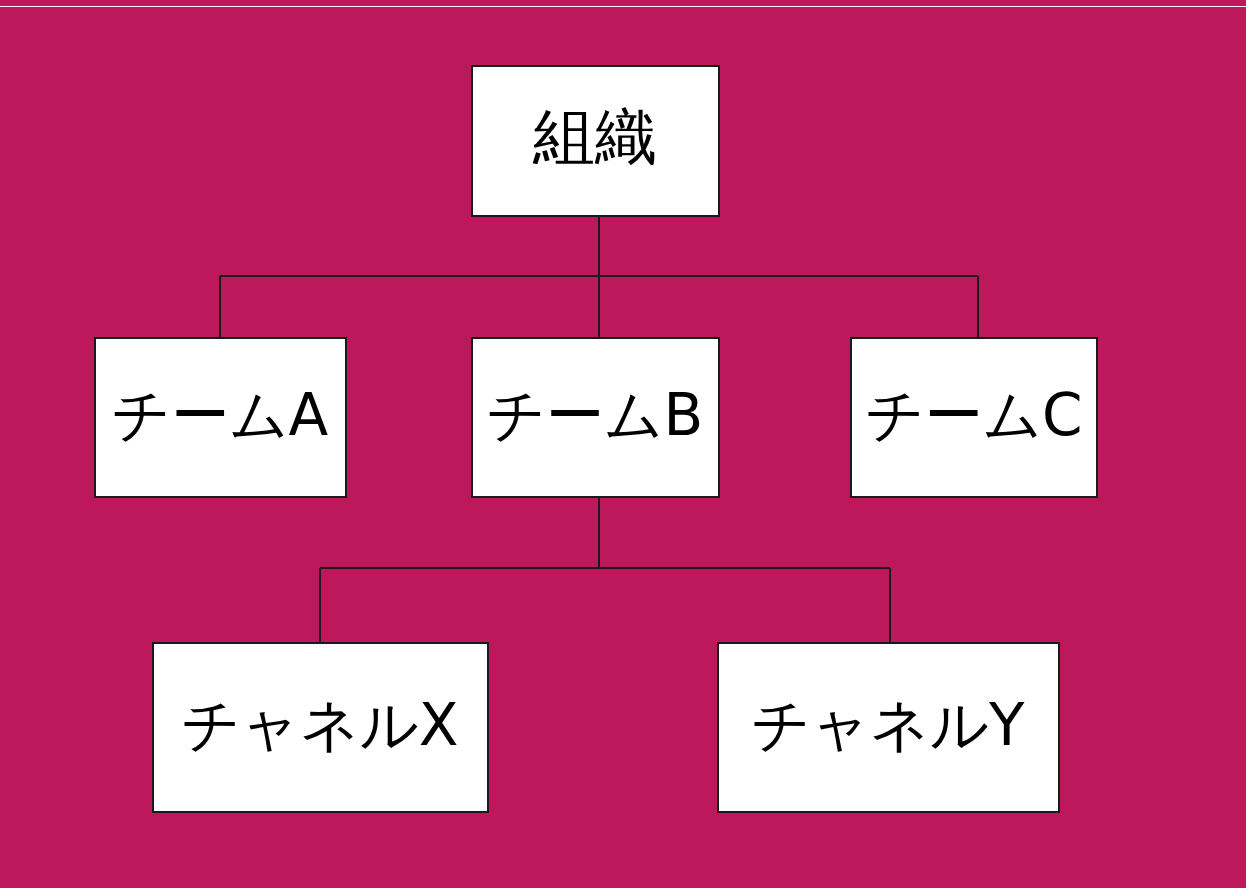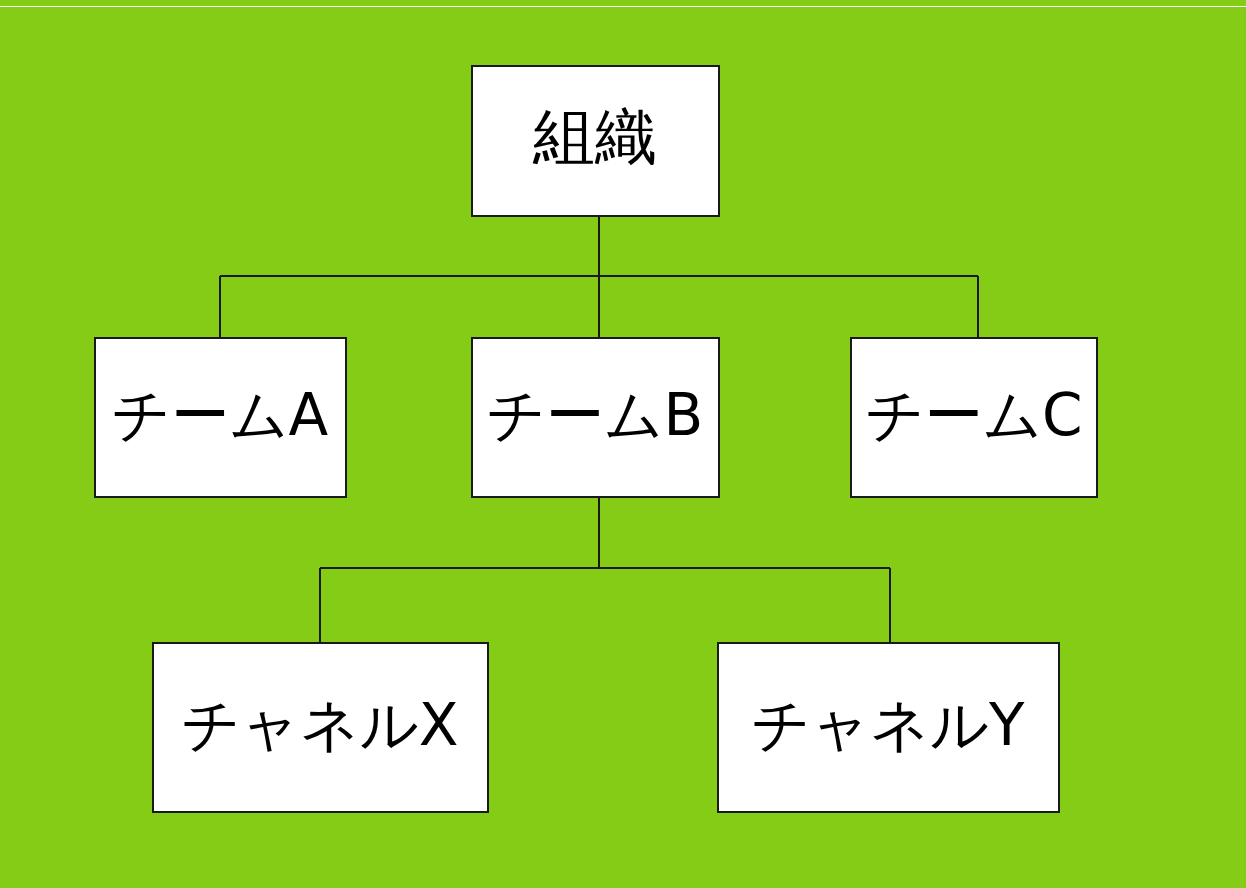--- a/index.html
+++ b/index.html
@@ -8,21 +8,21 @@
     padding: 0;
     background: #ffffff;
   }
   body {
     font-family: "DejaVu Sans", "Liberation Sans", sans-serif;
   }
   #canvas {
     position: relative;
     width: 1246px;
     height: 888px;
-    background: #84cc16;
+    background: #be185d;
     overflow: hidden;
   }
   
   .top-hairline {
     position: absolute;
     left: 0;
     top: 6px;
     width: 1246px;
     height: 1px;
     background: #fcfcfc;

